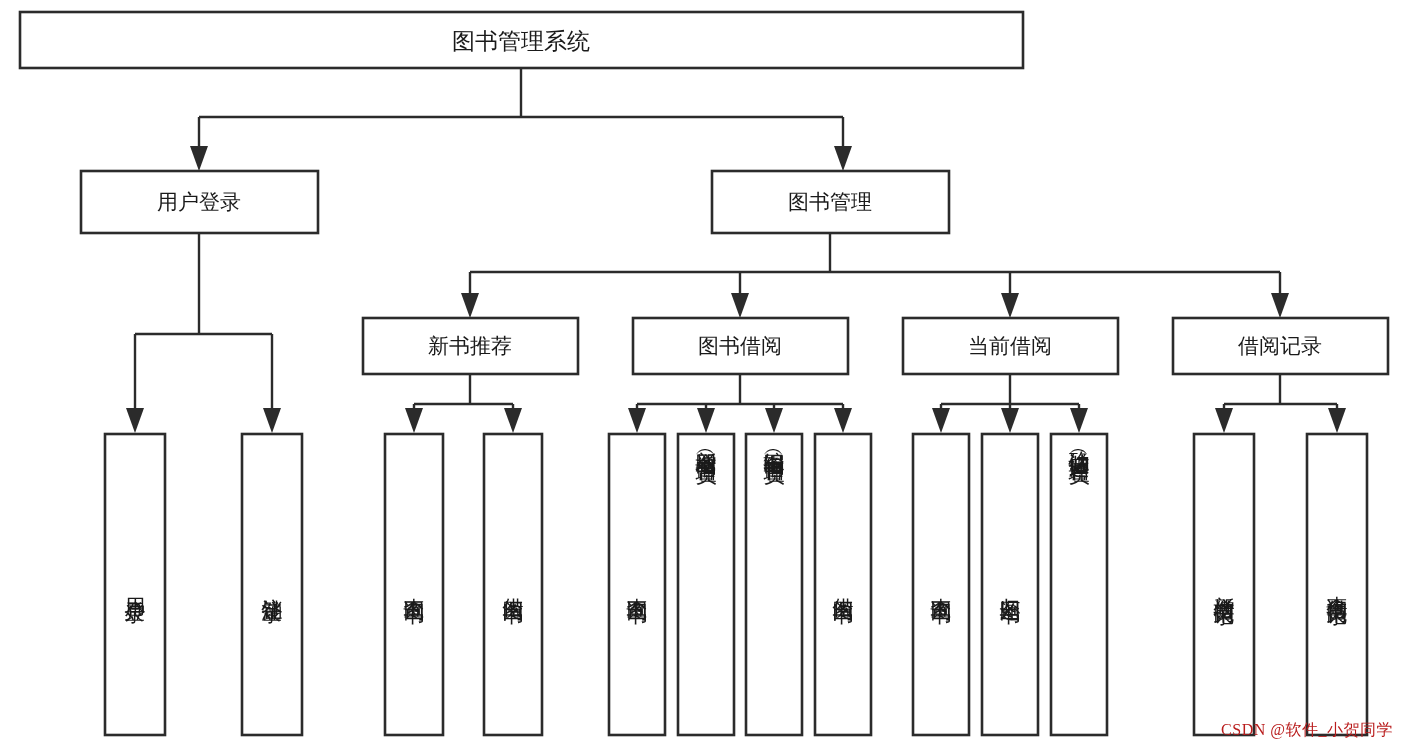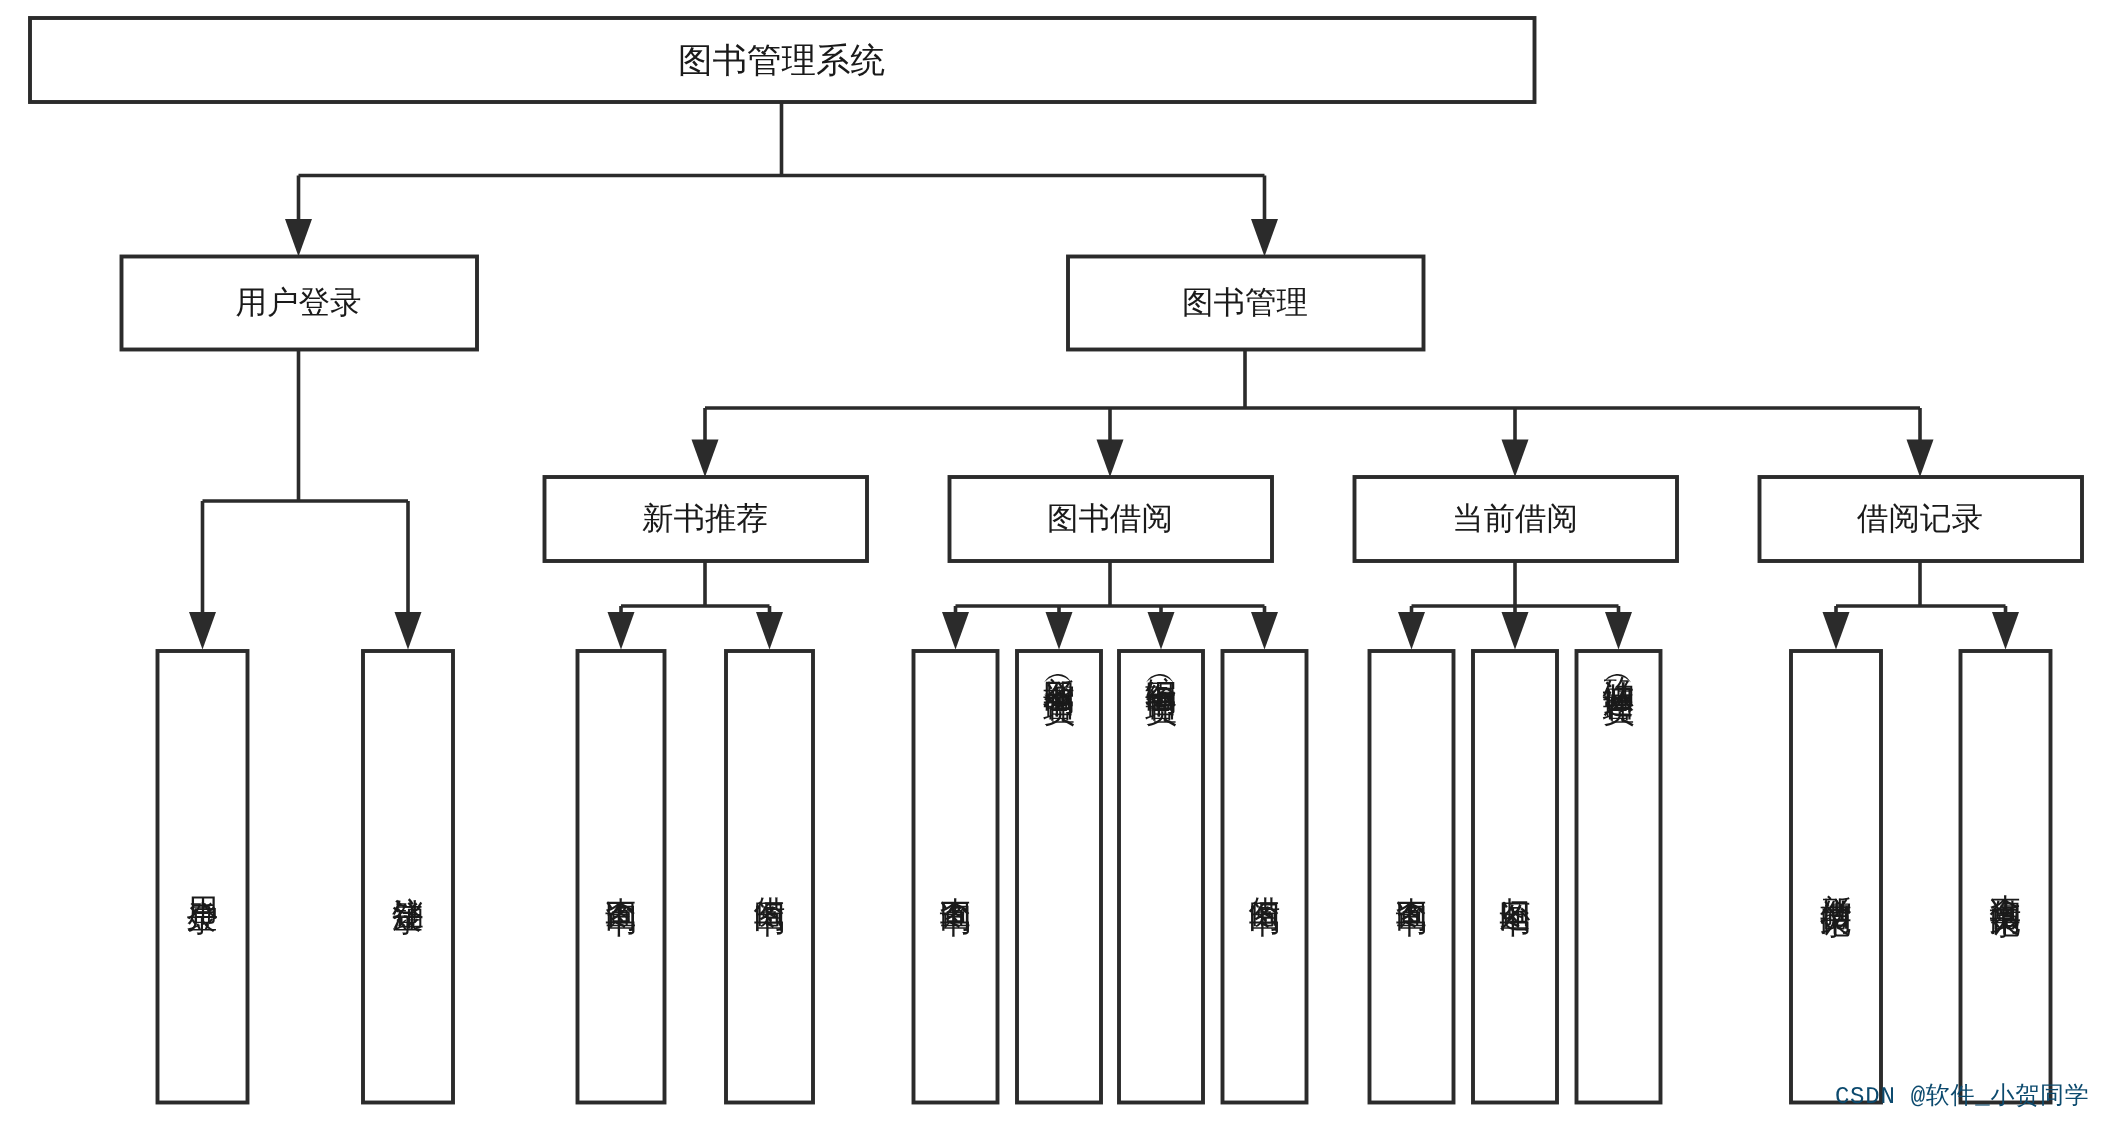--- a/index.html
+++ b/index.html
@@ -55,23 +55,23 @@
     text-anchor: middle;
     dominant-baseline: middle;
   }
   .label-root { font-size: 23px; }
   .label-l1 { font-size: 21px; }
   .label-l2 { font-size: 21px; }
   .watermark-text {
     position: absolute;
     right: 12px;
     bottom: 6px;
-    font-family: Liberation Mono, monospace;
+    font-family: Liberation Serif, serif;
     font-size: 16px;
-    color: #0c4a6e;
+    color: #b91c1c;
     white-space: nowrap;
     letter-spacing: 0.5px;
     user-select: none;
   }
   .leaf-label-holder {
     position: absolute;
     display: flex;
     align-items: center;
     justify-content: center;
     pointer-events: none;

